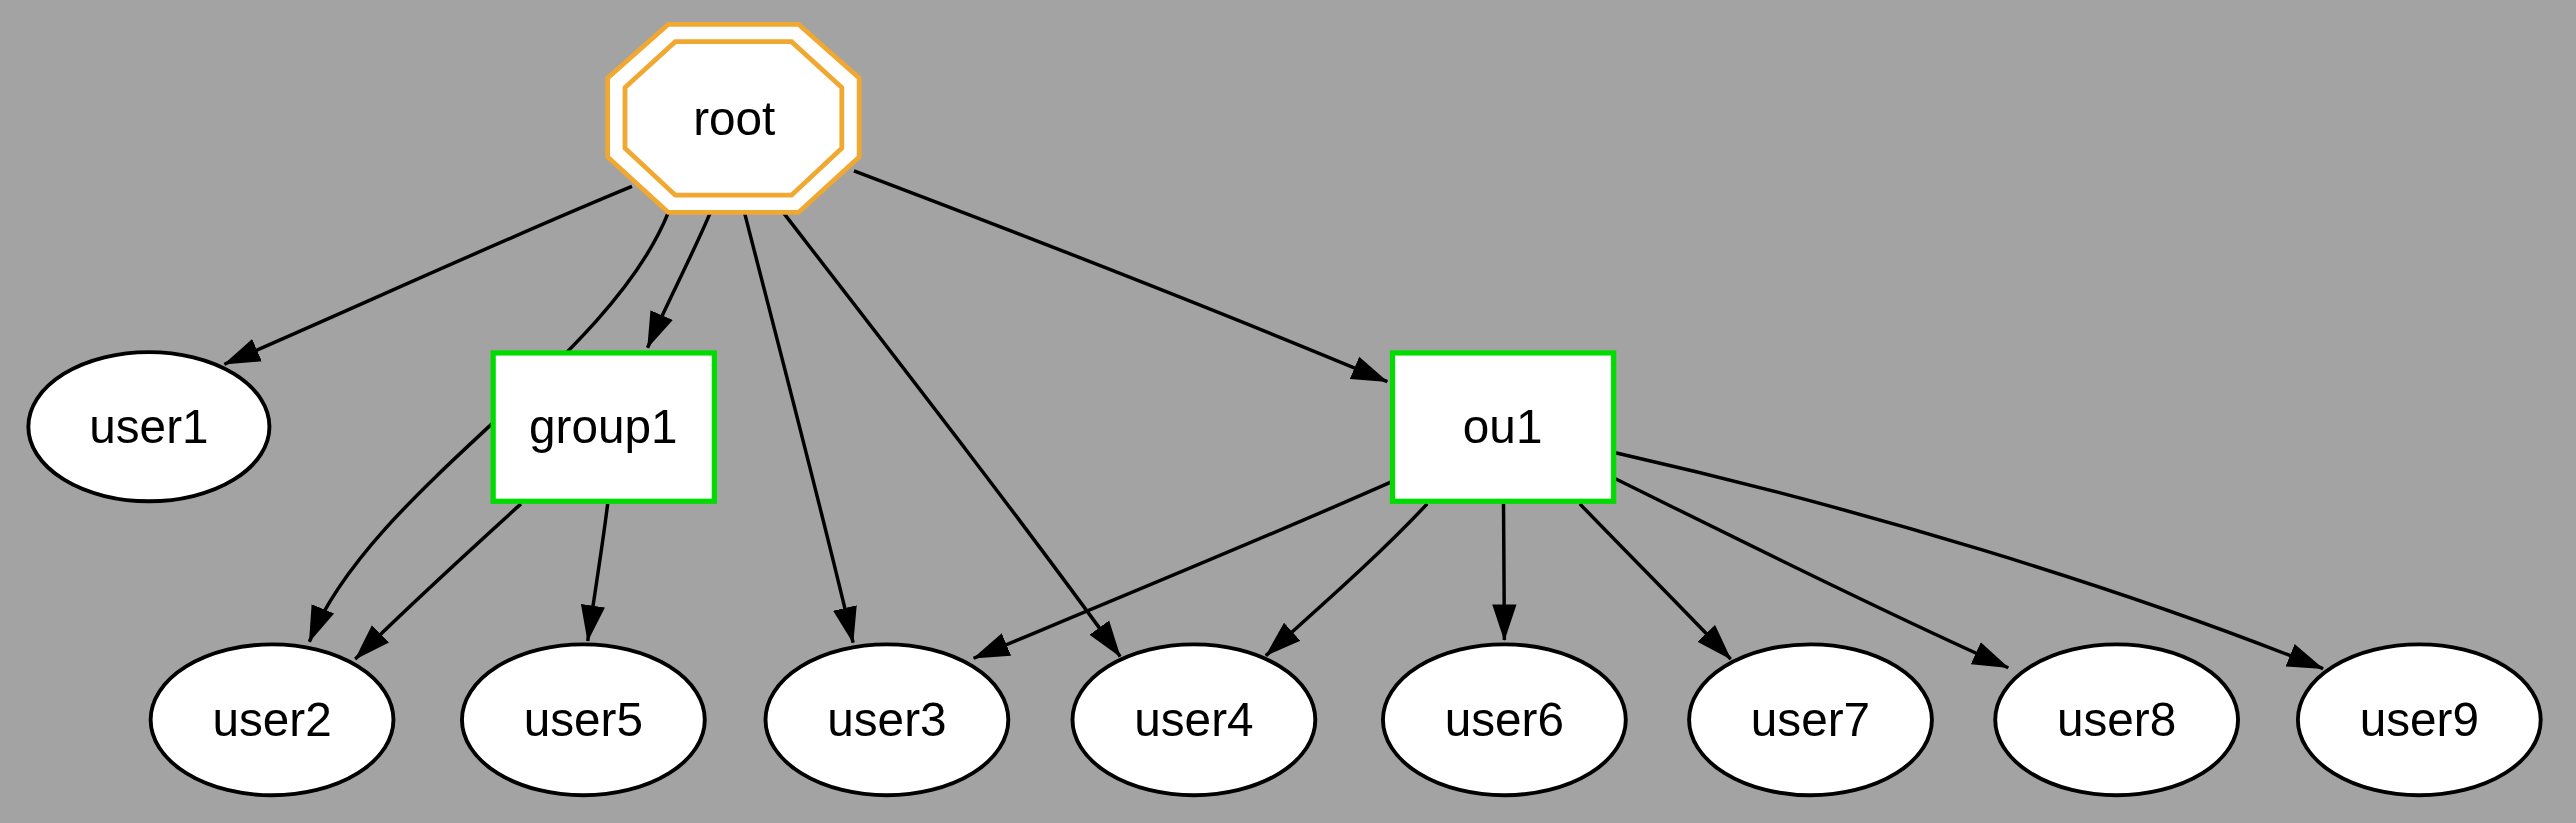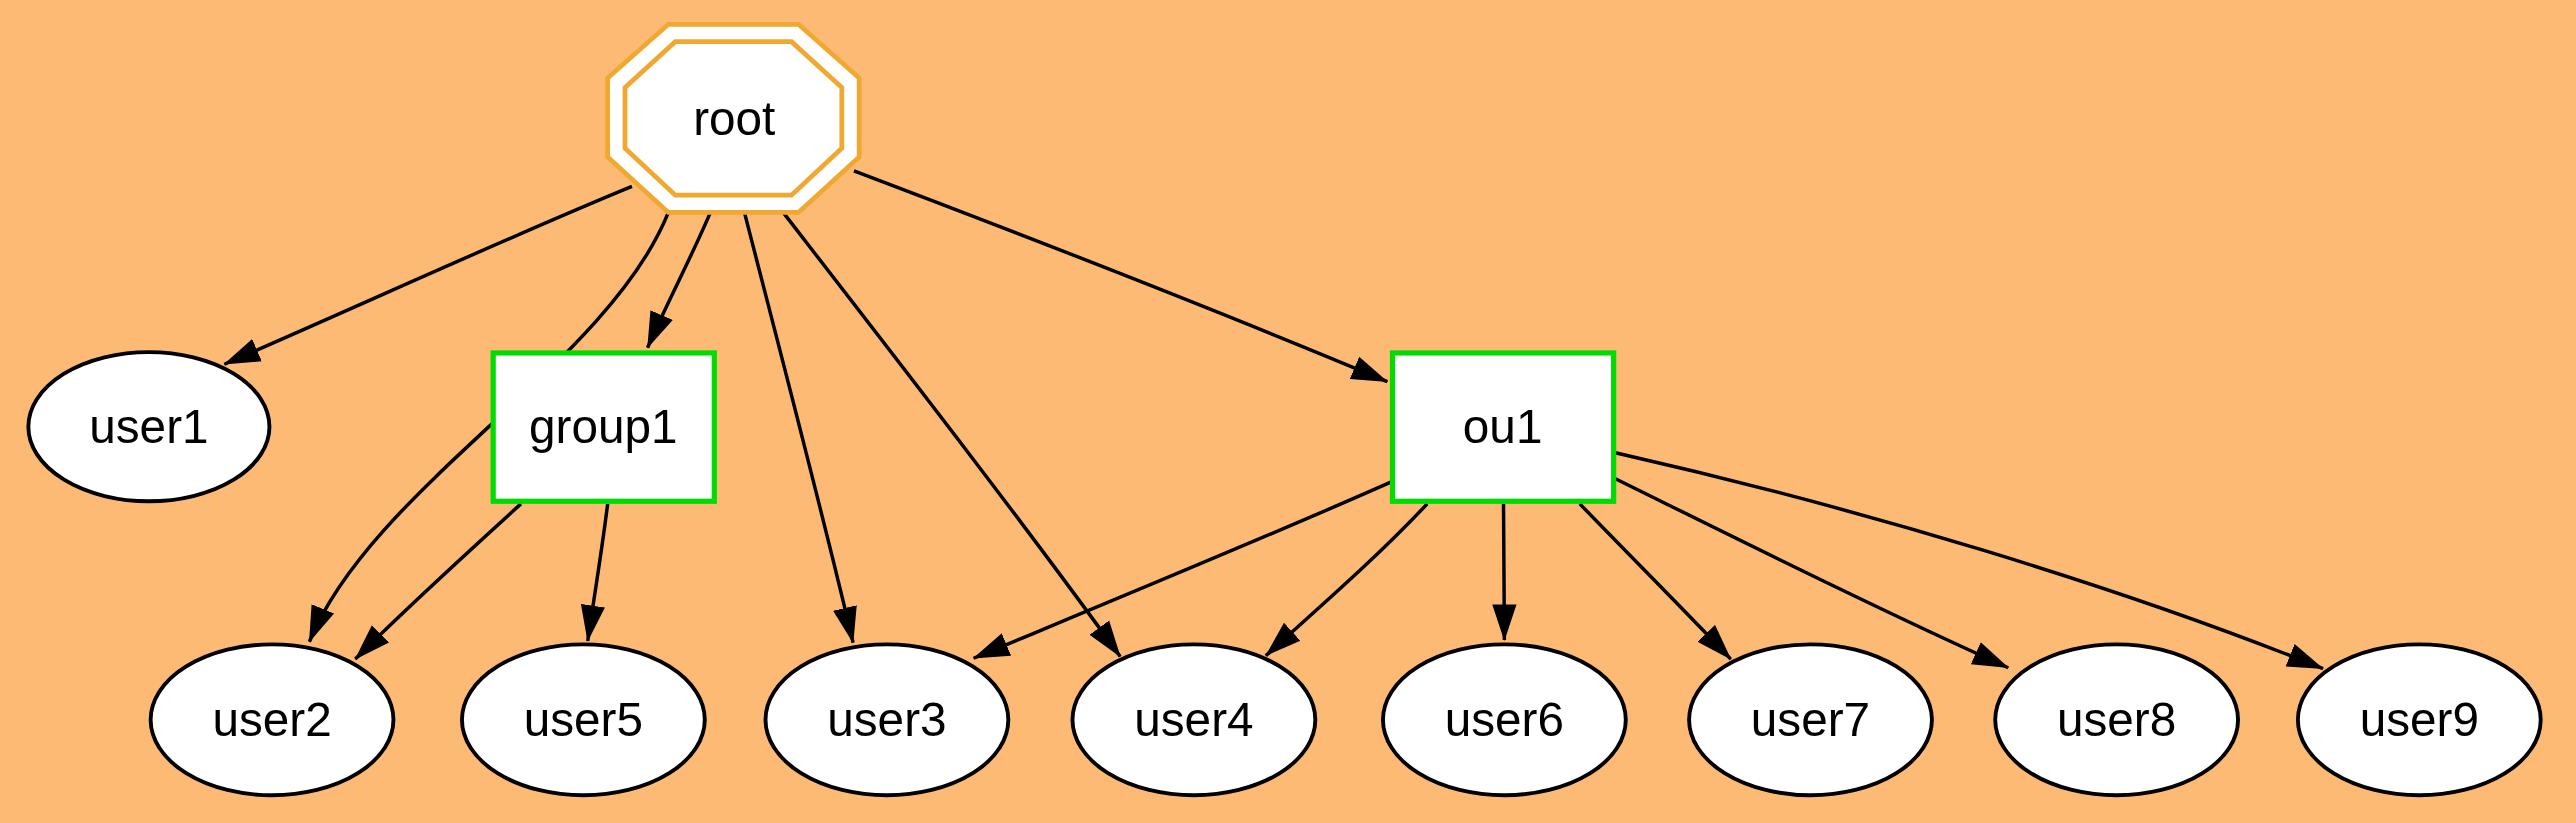--- a/index.html
+++ b/index.html
@@ -6,21 +6,21 @@
     margin: 0;
     padding: 0;
     background: #ffffff;
     width: 2576px;
     height: 823px;
     overflow: hidden;
   }
   .graph-wrap {
     width: 2576px;
     height: 823px;
-    background: #fdba74;
+    background: #a3a3a3;
   }
   svg text {
     font-family: "Liberation Sans", "DejaVu Sans", sans-serif;
     font-size: 55px;
     fill: #000000;
     text-anchor: middle;
   }
 </style>
 </head>
 <body>

